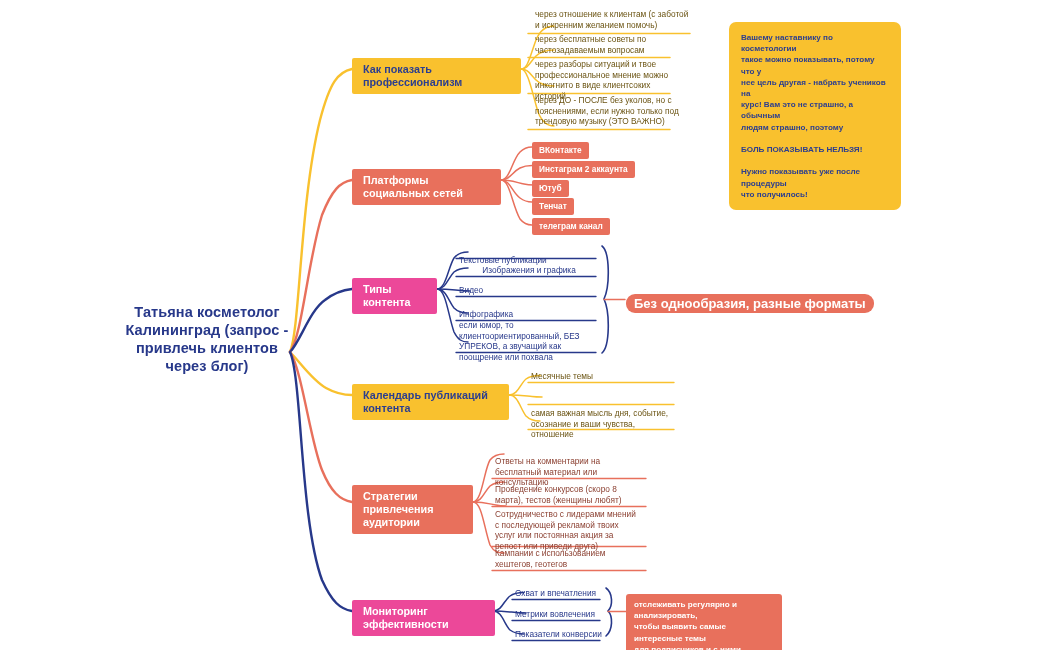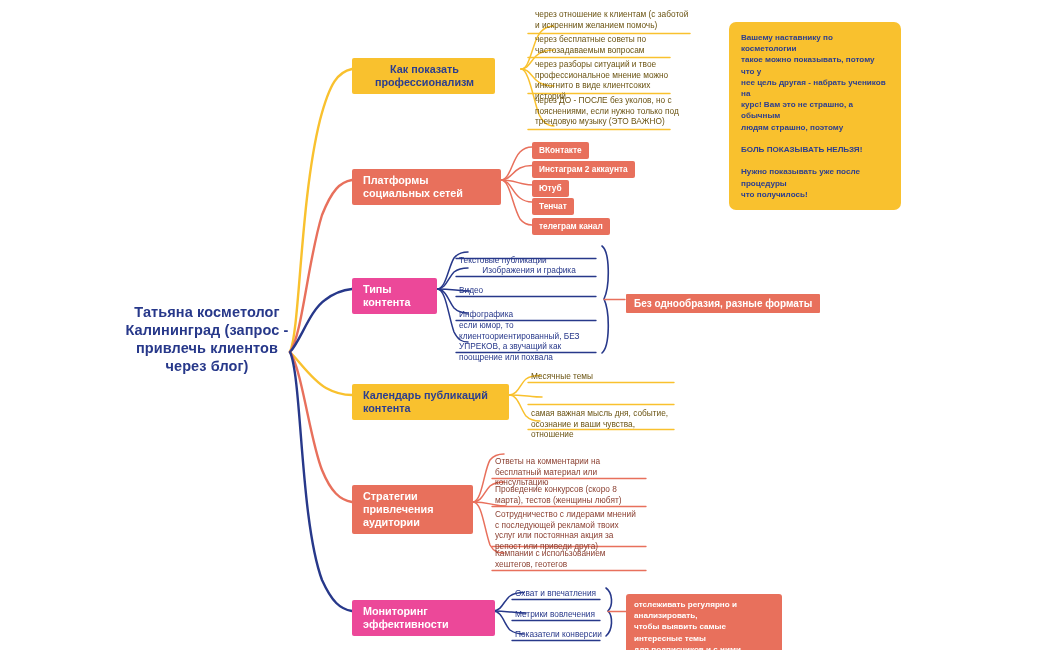--- a/index.html
+++ b/index.html
@@ -46,22 +46,22 @@
     white-space:nowrap;
   }
 
   
   .callout{
     position:absolute;box-sizing:border-box;border-radius:7px;
     font-size:8.1px;line-height:11.2px;font-weight:bold;white-space:pre-line;
   }
   .callout.big-yellow{background:#F9C12E;color:#2C3E8F;padding:10px 12px;}
   .callout.coral-note{background:#E8705C;color:#ffffff;padding:5px 8px;border-radius:3px;}
-  .callout.coral-small{background:#E8705C;color:#ffffff;padding:4px 8px;border-radius:1px;
-    font-size:10px;line-height:11px;white-space:nowrap;}
+  .callout.coral-small{background:#E8705C;color:#ffffff;padding:4px 8px;border-radius:9px;
+    font-size:13px;line-height:11px;white-space:nowrap;}
 </style>
 </head>
 <body>
 
 <div id="canvas">
 
   <svg class="links" viewBox="0 0 1050 650">
     <g fill="none" stroke-linecap="round">
 
       <path d="M290 352 C 300 330, 300 200, 320 120 C 330 82, 338 72, 352 69" stroke="#F9C12E" stroke-width="2.4"></path>
@@ -126,21 +126,21 @@
       <line x1="608" y1="611.5" x2="626" y2="611.5" stroke="#E8705C" stroke-width="1.4"></line>
     </g>
   </svg>
 
   <div class="node root">Татьяна косметолог
 Калининград
 (запрос - привлечь
 клиентов через
 блог)</div>
 
-  <div class="chip yellow" style="left:352px;top:58px;width:143px;text-align:center;">Как показать профессионализм</div>
+  <div class="chip yellow" style="left:352px;top:58px;width:169px;">Как показать профессионализм</div>
 
   <div class="chip coral" style="left:352px;top:169px;width:149px;">Платформы социальных сетей</div>
 
   <div class="chip navy" style="left:352px;top:278px;width:85px;">Типы контента</div>
 
   <div class="chip yellow" style="left:352px;top:384px;width:157px;">Календарь публикаций контента</div>
 
   <div class="chip coral" style="left:352px;top:485px;width:121px;">Стратегии привлечения
 аудитории</div>
 

